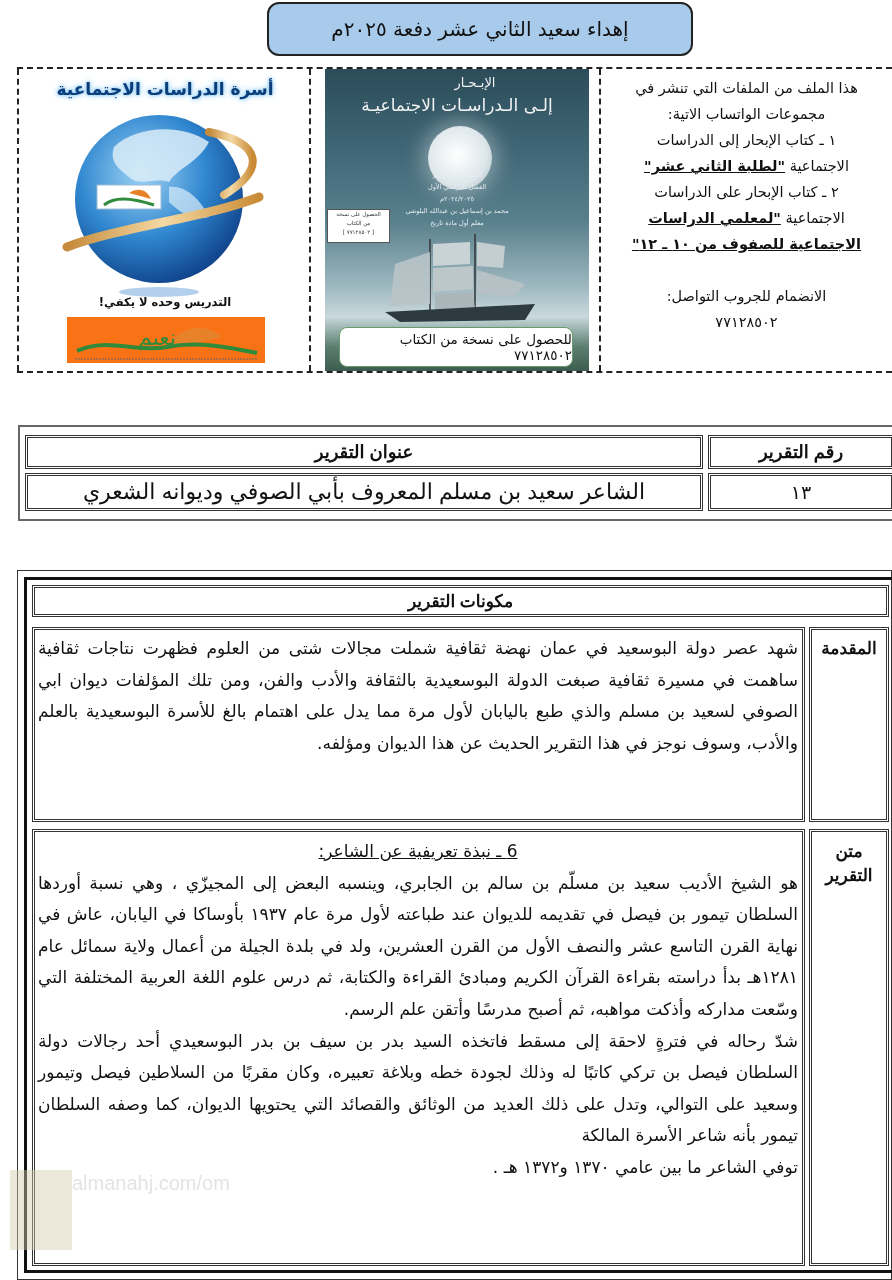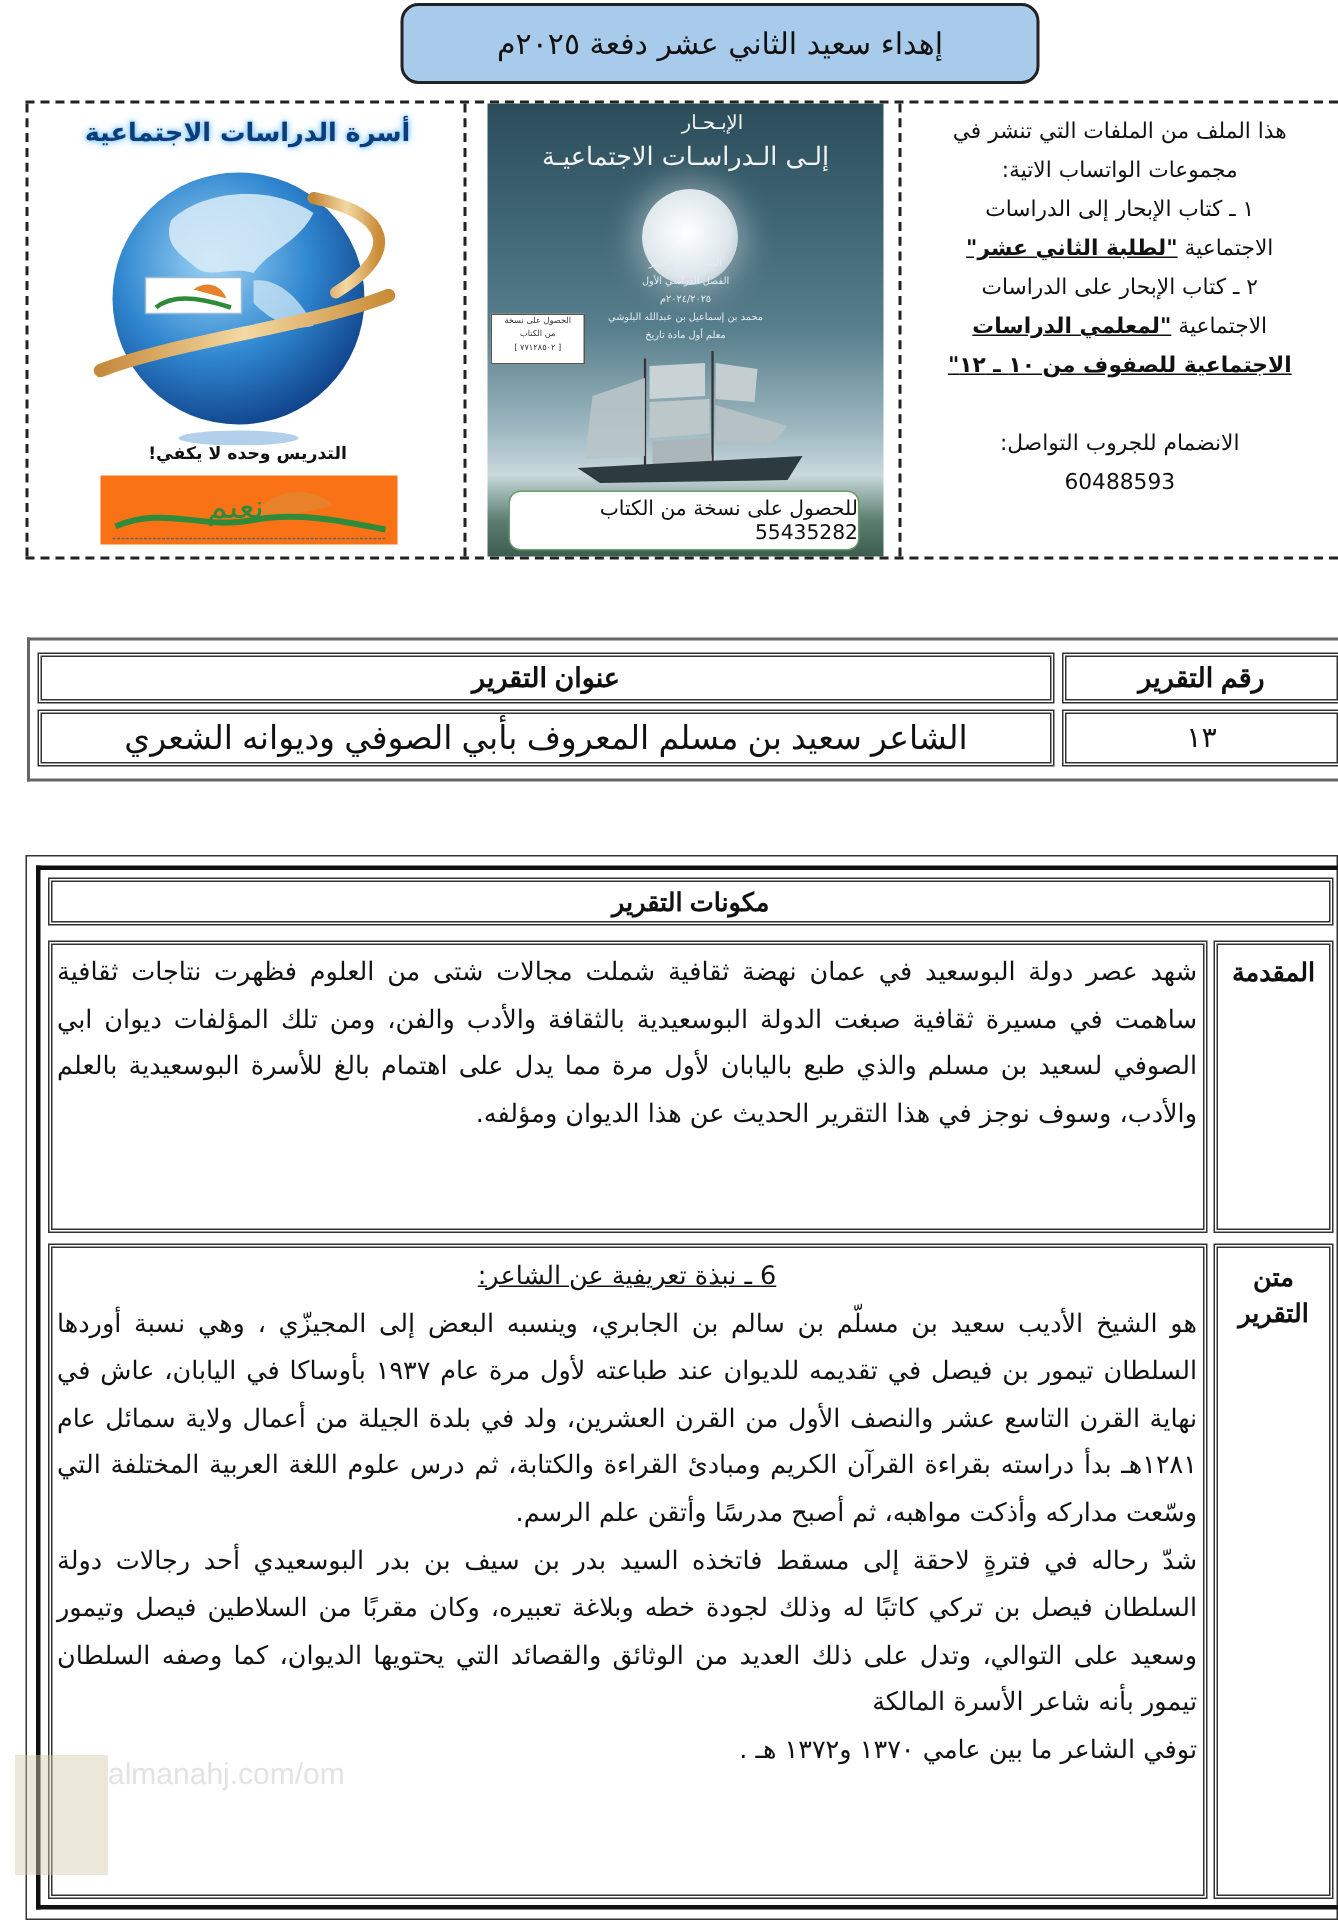--- a/index.html
+++ b/index.html
@@ -93,21 +93,21 @@
     <div class="txt">
       <div>هذا الملف من الملفات التي تنشر في</div>
       <div>مجموعات الواتساب الاتية:</div>
       <div>١ ـ كتاب الإبحار إلى الدراسات</div>
       <div><span>الاجتماعية</span> <span class="strong-u">"لطلبة الثاني عشر"</span></div>
       <div>٢ ـ كتاب الإبحار على الدراسات</div>
       <div><span>الاجتماعية</span> <span class="strong-u">"لمعلمي الدراسات</span></div>
       <div class="strong-u">الاجتماعية للصفوف من ١٠ ـ ١٢"</div>
       <div class="gap"></div>
       <div>الانضمام للجروب التواصل:</div>
-      <div>60488593</div>
+      <div>٧٧١٢٨٥٠٢</div>
     </div>
   </div>
 
   <div class="promo-col col-cover">
     <div class="cover">
       <div class="cover-title">الإبـحـار</div>
       <div class="cover-sub">إلـى الـدراسـات الاجتماعيـة</div>
       <div class="moon"></div>
       <div class="cover-info">
         <div>الصف الثاني عشر</div>
@@ -125,21 +125,21 @@
         <line x1="55" y1="5" x2="55" y2="80" stroke="#333" stroke-width="1.5"></line>
         <line x1="100" y1="0" x2="100" y2="80" stroke="#333" stroke-width="1.5"></line>
         <polygon points="20,30 55,18 55,70 15,72" fill="#b8c4c8" opacity="0.9"></polygon>
         <polygon points="58,10 95,8 95,30 58,32" fill="#c9d3d6"></polygon>
         <polygon points="58,34 98,32 98,55 58,58" fill="#bcc7ca"></polygon>
         <polygon points="102,8 130,12 128,34 102,32" fill="#c4ced1"></polygon>
         <polygon points="102,36 150,50 140,62 102,60" fill="#b5c1c5"></polygon>
         <polygon points="60,60 98,58 100,76 60,78" fill="#aab6ba"></polygon>
         <polygon points="10,78 160,70 150,86 25,88" fill="#2d3a40"></polygon>
       </svg>
-      <div class="cta">للحصول على نسخة من الكتاب 55435282</div>
+      <div class="cta">للحصول على نسخة من الكتاب ٧٧١٢٨٥٠٢</div>
     </div>
   </div>
 
   <div class="promo-col col-logo">
     <div class="logo-title">أسرة الدراسات الاجتماعية</div>
     <svg class="globe" width="214" height="190" viewBox="0 0 214 190">
       <defs>
         <radialGradient id="gg" cx="40%" cy="35%" r="70%">
           <stop offset="0%" stop-color="#9fd4f5"></stop>
           <stop offset="55%" stop-color="#2f86cf"></stop>

